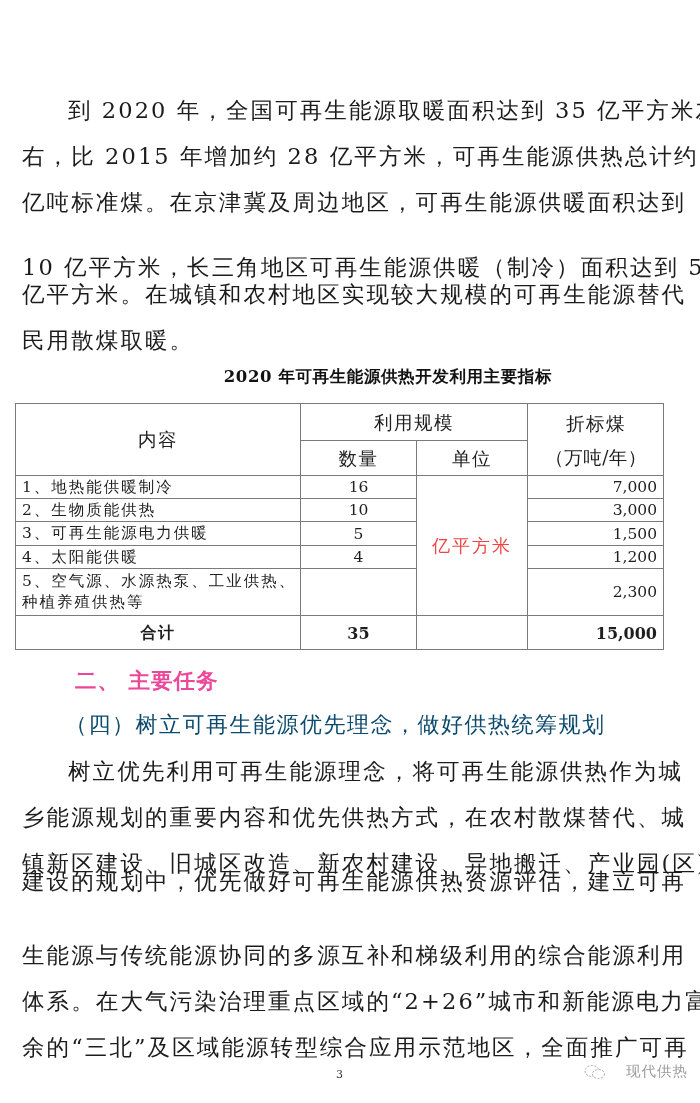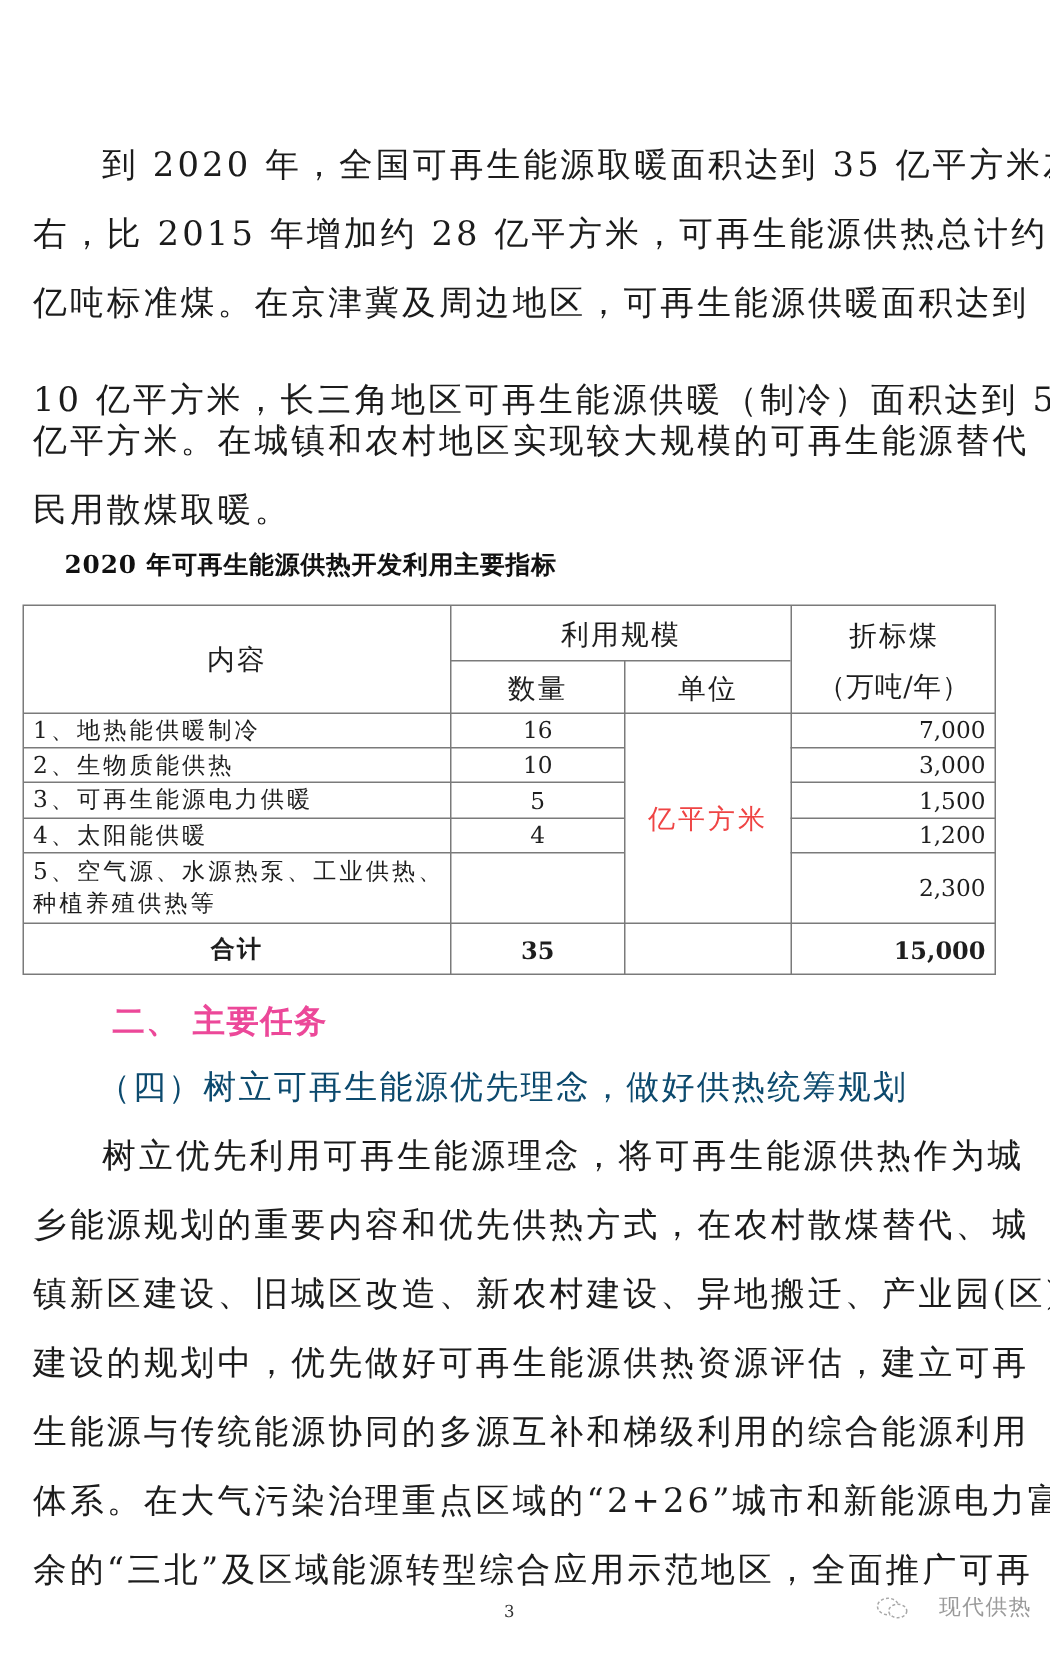--- a/index.html
+++ b/index.html
@@ -30,26 +30,25 @@
       letter-spacing: 2.1px;
       white-space: nowrap;
       color: #1c1c1c;
     }
     .indent { left: 68px; width: 610px; }
     .table-title {
       position: absolute;
       left: 0;
       width: 552px;
       top: 366px;
-      text-align: left;
+      text-align: right;
       font-size: 16.5px;
       font-weight: bold;
       letter-spacing: 0.6px;
       color: #111;
-      padding-left: 43px;
     }
     
     .tbl {
       position: absolute;
       left: 15px;
       top: 403px;
       width: 649px;
       height: 247px;
       border: 1px solid #7a7a7a;
       box-sizing: border-box;
@@ -209,21 +208,21 @@
   </div>
 
   <div class="section-heading">二、 主要任务</div>
 
   <div class="sub-heading">（四）树立可再生能源优先理念，做好供热统筹规划</div>
 
   <div>
     <div class="line indent" style="top:756px;">树立优先利用可再生能源理念，将可再生能源供热作为城</div>
     <div class="line" style="top:802px;">乡能源规划的重要内容和优先供热方式，在农村散煤替代、城</div>
     <div class="line" style="top:848px;">镇新区建设、旧城区改造、新农村建设、异地搬迁、产业园(区)</div>
-    <div class="line" style="top:894px;text-align:center;">建设的规划中，优先做好可再生能源供热资源评估，建立可再</div>
+    <div class="line" style="top:866px;text-align:center;">建设的规划中，优先做好可再生能源供热资源评估，建立可再</div>
     <div class="line" style="top:940px;">生能源与传统能源协同的多源互补和梯级利用的综合能源利用</div>
     <div class="line" style="top:986px;">体系。在大气污染治理重点区域的“2+26”城市和新能源电力富</div>
     <div class="line" style="top:1032px;">余的“三北”及区域能源转型综合应用示范地区，全面推广可再</div>
   </div>
 
   <div class="page-number">3</div>
 
   <div class="watermark">
     <svg class="wm-icon" viewBox="0 0 22 16">
       <ellipse cx="8" cy="7" rx="7" ry="5.5" fill="none" stroke="#a8a8a8" stroke-width="1" stroke-dasharray="2 1.5"></ellipse>

